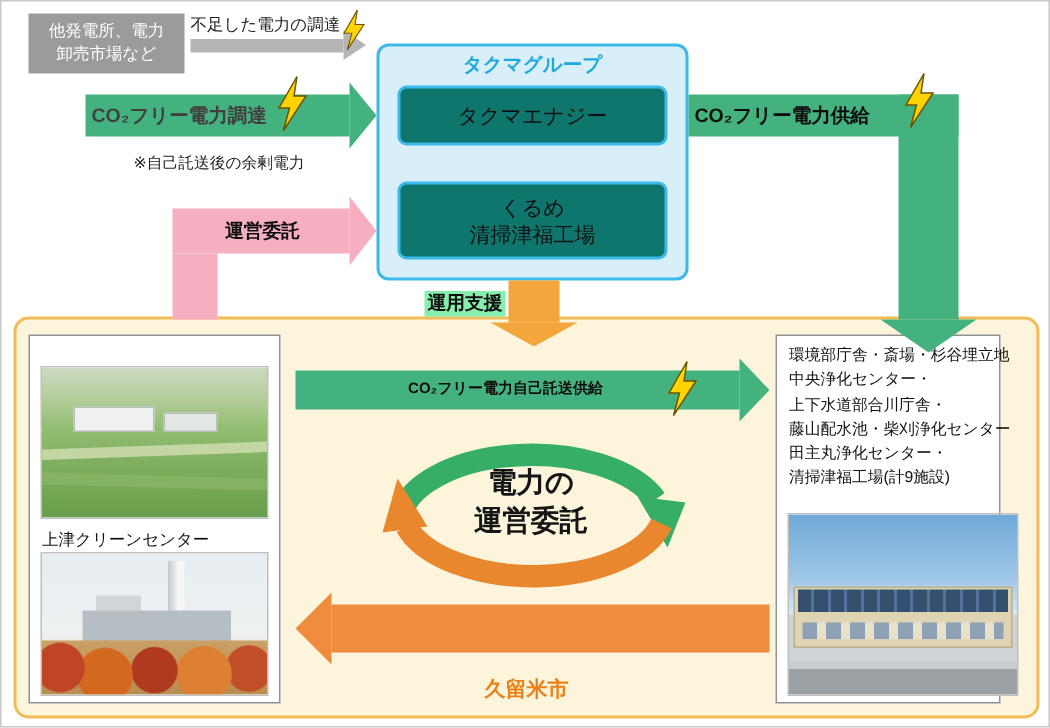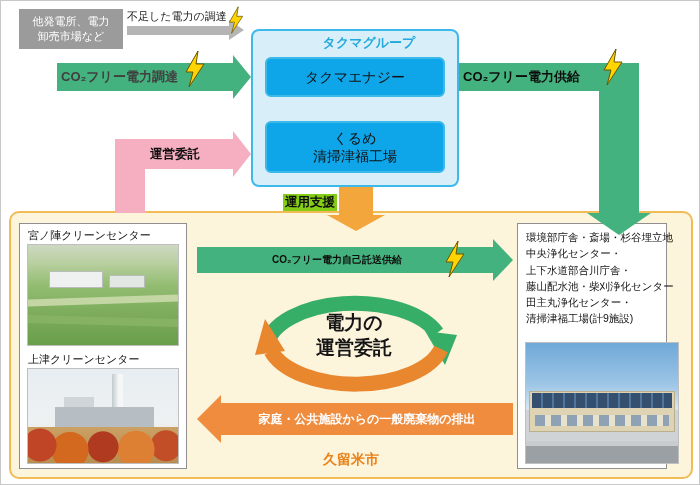--- a/index.html
+++ b/index.html
@@ -21,22 +21,22 @@
   .photo { position:absolute; overflow:hidden; border:1px solid #bfbfbf; }
 
   
   .ext-box { left:18px; top:8px; width:104px; height:40px; background:#9b9b9b; color:#fff; font-size:11px; line-height:1.4; display:flex; align-items:center; justify-content:center; text-align:center; }
   .shortage-label { left:126px; top:8px; font-size:11px; color:#222; }
   .gray-body { left:126px; top:25px; width:102px; height:9px; background:#b5b5b5; }
   .gray-head { left:228px; top:19px; width:0; height:0; border-left:15px solid #b5b5b5; border-top:10px solid transparent; border-bottom:10px solid transparent; }
 
   
   .takuma-box { left:250px; top:28px; width:208px; height:158px; background:#d8effa; border:2px solid #3cb9e8; border-radius:8px; }
-  .takuma-title { left:264px; top:33px; width:208px; text-align:center; color:#21a8dd; font-size:13px; font-weight:bold; }
-  .inner-box { background:#0ea5e9; border:2px solid #3cb9e8; border-radius:6px; display:flex; align-items:center; justify-content:center; text-align:center; font-size:14px; color:#111; line-height:1.3; }
+  .takuma-title { left:250px; top:33px; width:208px; text-align:center; color:#21a8dd; font-size:13px; font-weight:bold; }
+  .inner-box { background:#0f766e; border:2px solid #3cb9e8; border-radius:6px; display:flex; align-items:center; justify-content:center; text-align:center; font-size:14px; color:#111; line-height:1.3; }
   .energy-box { left:264px; top:56px; width:180px; height:40px; }
   .trust-box { left:264px; top:120px; width:180px; height:52px; }
 
   
   .green { background:#44b27e; }
   .pink  { background:#f5afc0; }
   .gold  { background:#f2a63c; }
   .worange { background:#ef8c3e; }
 
   .proc-body { left:56px; top:62px; width:176px; height:28px; }
@@ -49,42 +49,41 @@
   .sup-head { left:586px; top:212px; width:0; height:0; border-top:22px solid #44b27e; border-left:32px solid transparent; border-right:32px solid transparent; }
   .sup-label { left:462px; top:62px; height:28px; line-height:28px; font-size:13px; font-weight:bold; color:#0d0d0d; }
 
   .con-vbody { left:114px; top:168px; width:30px; height:44px; }
   .con-hbody { left:114px; top:138px; width:118px; height:30px; }
   .con-head { left:232px; top:130px; width:0; height:0; border-left:18px solid #f5afc0; border-top:23px solid transparent; border-bottom:23px solid transparent; }
   .con-label { left:124px; top:138px; width:100px; height:30px; line-height:30px; text-align:center; font-size:12.5px; font-weight:bold; color:#0d0d0d; }
 
   .supp-body { left:338px; top:186px; width:34px; height:28px; }
   .supp-head { left:326px; top:214px; width:0; height:0; border-top:16px solid #f2a63c; border-left:29px solid transparent; border-right:29px solid transparent; }
-  .supp-label { left:282px; top:193px; font-size:12.5px; font-weight:bold; color:#0d0d0d; background:#84cc16; padding:0 2px; }
+  .supp-label { left:282px; top:193px; font-size:12.5px; font-weight:bold; color:#0d0d0d; background:#86efac; padding:0 2px; }
 
   .selfc-body { left:196px; top:246px; width:296px; height:26px; }
   .selfc-head { left:492px; top:238px; width:0; height:0; border-left:20px solid #44b27e; border-top:21px solid transparent; border-bottom:21px solid transparent; }
   .selfc-label { left:196px; top:246px; width:280px; height:26px; line-height:26px; text-align:center; font-size:10px; font-weight:bold; color:#0d0d0d; }
 
   .waste-head { left:196px; top:394px; width:0; height:0; border-right:24px solid #ef8c3e; border-top:24px solid transparent; border-bottom:24px solid transparent; }
   .waste-body { left:220px; top:402px; width:292px; height:32px; }
   .waste-label { left:220px; top:402px; width:292px; height:32px; line-height:32px; text-align:center; font-size:12px; font-weight:bold; color:#fff; }
 
   .cycle-label { left:253px; top:310px; width:200px; text-align:center; font-size:19px; font-weight:bold; line-height:1.3; color:#151515; }
 </style>
 </head>
 <body>
 
 <div class="canvas">
 
   <div class="a kurume-box"></div>
   <div class="a kurume-title">久留米市</div>
 
   <div class="a facility-box left-facility">
-    <div class="fac-label" style="top:4px">宮ノ陣クリーンセンター</div>
     <div class="photo" style="left:7px;top:20px;width:152px;height:102px">
       <div class="a" style="inset:0;background:linear-gradient(180deg,#cdd9c3 0%,#b9cfa0 18%,#93bd72 40%,#7fae5e 65%,#699e4b 100%)"></div>
       <div class="a" style="left:14%;top:26%;width:36%;height:17%;background:#eef1ef;border:1px solid #b8bdb9"></div>
       <div class="a" style="left:54%;top:30%;width:24%;height:13%;background:#e3e7e4;border:1px solid #b8bdb9"></div>
       <div class="a" style="left:0;top:52%;width:100%;height:7%;background:#c4d6a4;transform:rotate(-2deg)"></div>
       <div class="a" style="left:0;top:72%;width:100%;height:8%;background:#86b263;transform:rotate(1.5deg)"></div>
     </div>
     <div class="fac-label" style="top:128px">上津クリーンセンター</div>
     <div class="photo" style="left:7px;top:144px;width:152px;height:96px">
       <div class="a" style="inset:0;background:linear-gradient(180deg,#e7edf1,#eef1f2 55%,#e4e0cf)"></div>
@@ -120,20 +119,21 @@
 
   <div class="a takuma-box"></div>
   <div class="a takuma-title">タクマグループ</div>
   <div class="a inner-box energy-box">タクマエナジー</div>
   <div class="a inner-box trust-box pre">くるめ
 清掃津福工場</div>
 
   <div class="a green proc-body"></div>
   <div class="a proc-head"></div>
   <div class="a proc-label">CO₂フリー電力調達</div>
+  <div class="a surplus-note">※自己託送後の余剰電力</div>
 
   <div class="a green sup-hbody"></div>
   <div class="a green sup-vbody"></div>
   <div class="a sup-head"></div>
   <div class="a sup-label">CO₂フリー電力供給</div>
 
   <div class="a pink con-vbody"></div>
   <div class="a pink con-hbody"></div>
   <div class="a con-head"></div>
   <div class="a con-label">運営委託</div>
@@ -150,21 +150,20 @@
     <path d="M 18 62 A 88 46 0 0 1 188 50" fill="none" stroke="#36ae67" stroke-width="15"></path>
     <polygon points="176,48 208,52 196,82" fill="#36ae67"></polygon>
     <path d="M 192 66 A 88 46 0 0 1 22 68" fill="none" stroke="#e9872f" stroke-width="15"></path>
     <polygon points="6,72 36,68 16,36" fill="#e9872f"></polygon>
   </svg>
   <div class="a cycle-label pre">電力の
 運営委託</div>
 
   <div class="a waste-head"></div>
   <div class="a worange waste-body"></div>
-  <div class="a waste-label">家庭・公共施設からの一般廃棄物の排出</div>
 
   <svg class="a" style="left:226px;top:5px" width="18" height="28" viewBox="0 0 24 38">
     <path d="M15 1 3 22h7L6 37 21 14h-8z" fill="#ffd400" stroke="#6b5400" stroke-width="1"></path>
   </svg>
   <svg class="a" style="left:182px;top:48px" width="24" height="40" viewBox="0 0 24 38">
     <path d="M15 1 3 22h7L6 37 21 14h-8z" fill="#ffd400" stroke="#6b5400" stroke-width="1"></path>
   </svg>
   <svg class="a" style="left:600px;top:46px" width="24" height="40" viewBox="0 0 24 38">
     <path d="M15 1 3 22h7L6 37 21 14h-8z" fill="#ffd400" stroke="#6b5400" stroke-width="1"></path>
   </svg>

